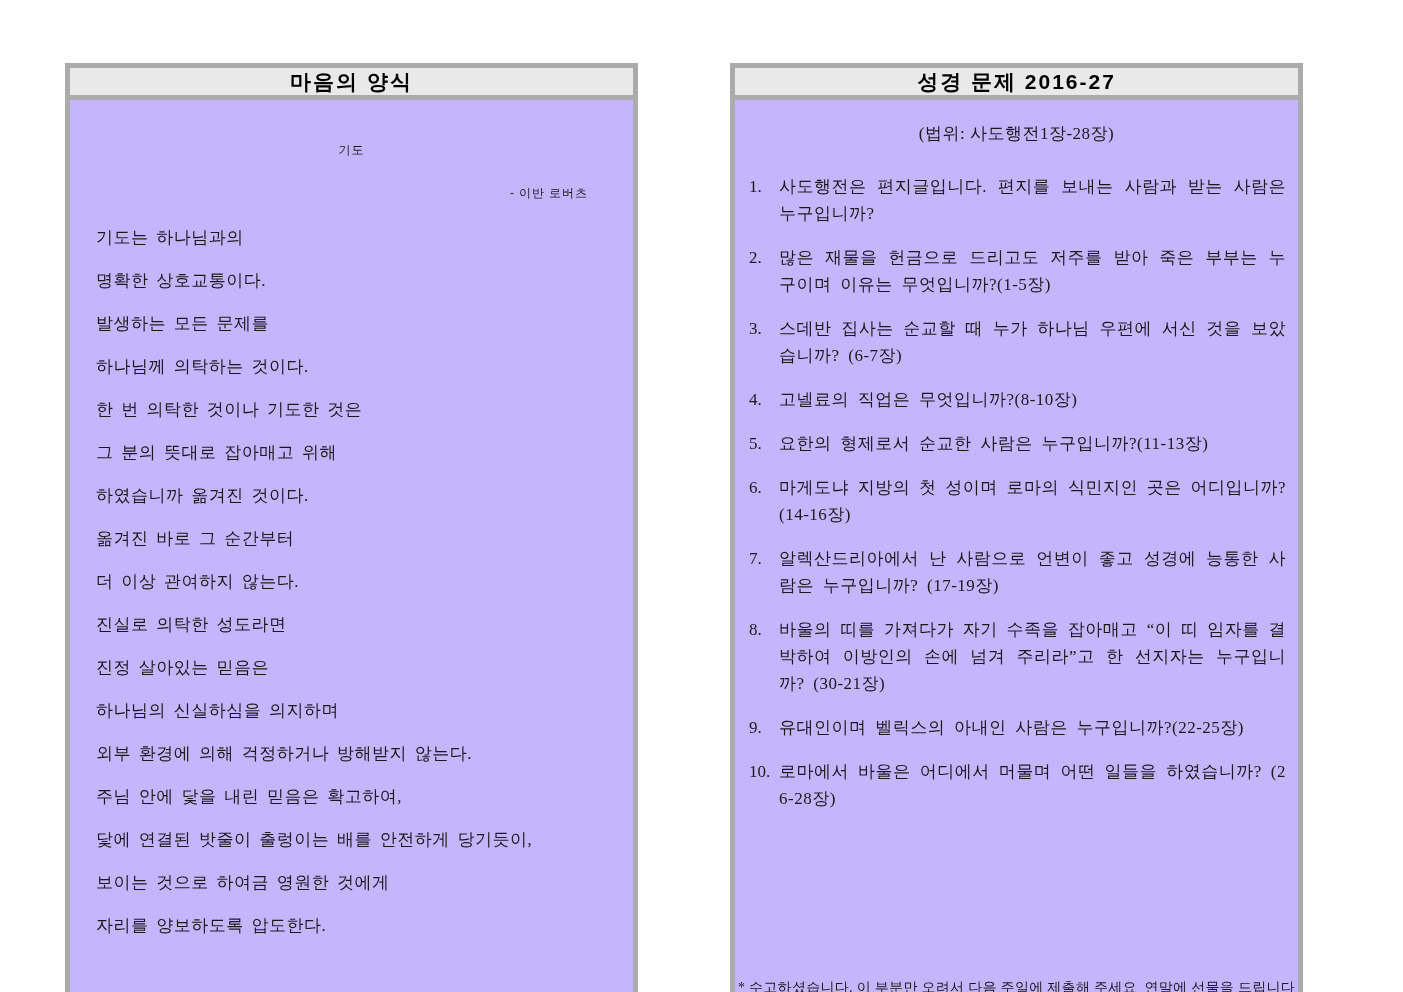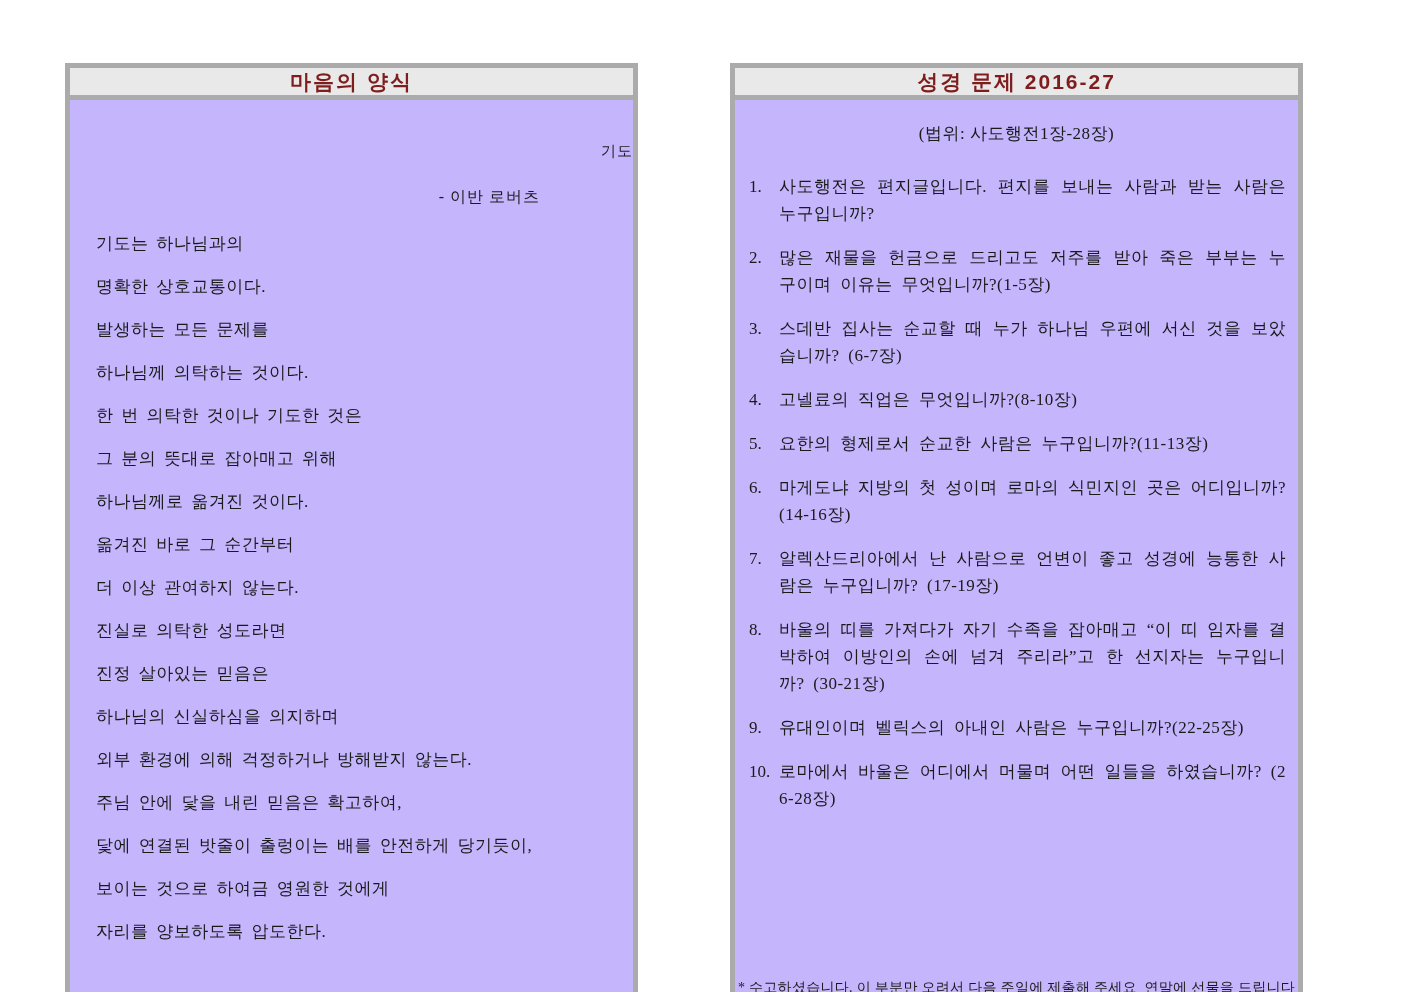--- a/index.html
+++ b/index.html
@@ -26,43 +26,43 @@
     height: 37px;
     background: #e9e9e9;
     border: 5px solid #ababab;
     display: flex;
     align-items: center;
     justify-content: center;
     font-family: "Liberation Sans", "DejaVu Sans", sans-serif;
     font-weight: bold;
     font-size: 21px;
     letter-spacing: 2px;
-    color: #7f1d1d;
+    color: #000000;
   }
   .panel-body {
     box-sizing: border-box;
     height: 938px;
     background: #c4b5fd;
     border: 5px solid #ababab;
     border-top: none;
     position: relative;
     overflow: hidden;
   }
   
   .poem-title {
-    text-align: right;
+    text-align: center;
     margin-top: 42px;
-    font-size: 15px;
+    font-size: 12px;
     letter-spacing: 1px;
   }
   .poem-author {
     text-align: right;
-    padding-right: 93px;
+    padding-right: 45px;
     margin-top: 26px;
-    font-size: 16px;
+    font-size: 12px;
     letter-spacing: 1px;
   }
   .poem {
     margin-top: 14px;
     padding-left: 26px;
     padding-right: 20px;
     font-size: 17px;
     line-height: 43px;
     letter-spacing: 0.5px;
     word-spacing: 3px;
@@ -118,21 +118,21 @@
   <div class="panel-body">
     <div class="poem-title">기도</div>
     <div class="poem-author">- 이반 로버츠</div>
     <div class="poem">
       <div class="poem-line">기도는 하나님과의</div>
       <div class="poem-line">명확한 상호교통이다.</div>
       <div class="poem-line">발생하는 모든 문제를</div>
       <div class="poem-line">하나님께 의탁하는 것이다.</div>
       <div class="poem-line">한 번 의탁한 것이나 기도한 것은</div>
       <div class="poem-line">그 분의 뜻대로 잡아매고 위해</div>
-      <div class="poem-line">하나님께로 옮겨진 것이다.</div>
+      <div class="poem-line">하였습니까 옮겨진 것이다.</div>
       <div class="poem-line">옮겨진 바로 그 순간부터</div>
       <div class="poem-line">더 이상 관여하지 않는다.</div>
       <div class="poem-line">진실로 의탁한 성도라면</div>
       <div class="poem-line">진정 살아있는 믿음은</div>
       <div class="poem-line">하나님의 신실하심을 의지하며</div>
       <div class="poem-line">외부 환경에 의해 걱정하거나 방해받지 않는다.</div>
       <div class="poem-line">주님 안에 닻을 내린 믿음은 확고하여,</div>
       <div class="poem-line">닻에 연결된 밧줄이 출렁이는 배를 안전하게 당기듯이,</div>
       <div class="poem-line">보이는 것으로 하여금 영원한 것에게</div>
       <div class="poem-line">자리를 양보하도록 압도한다.</div>

